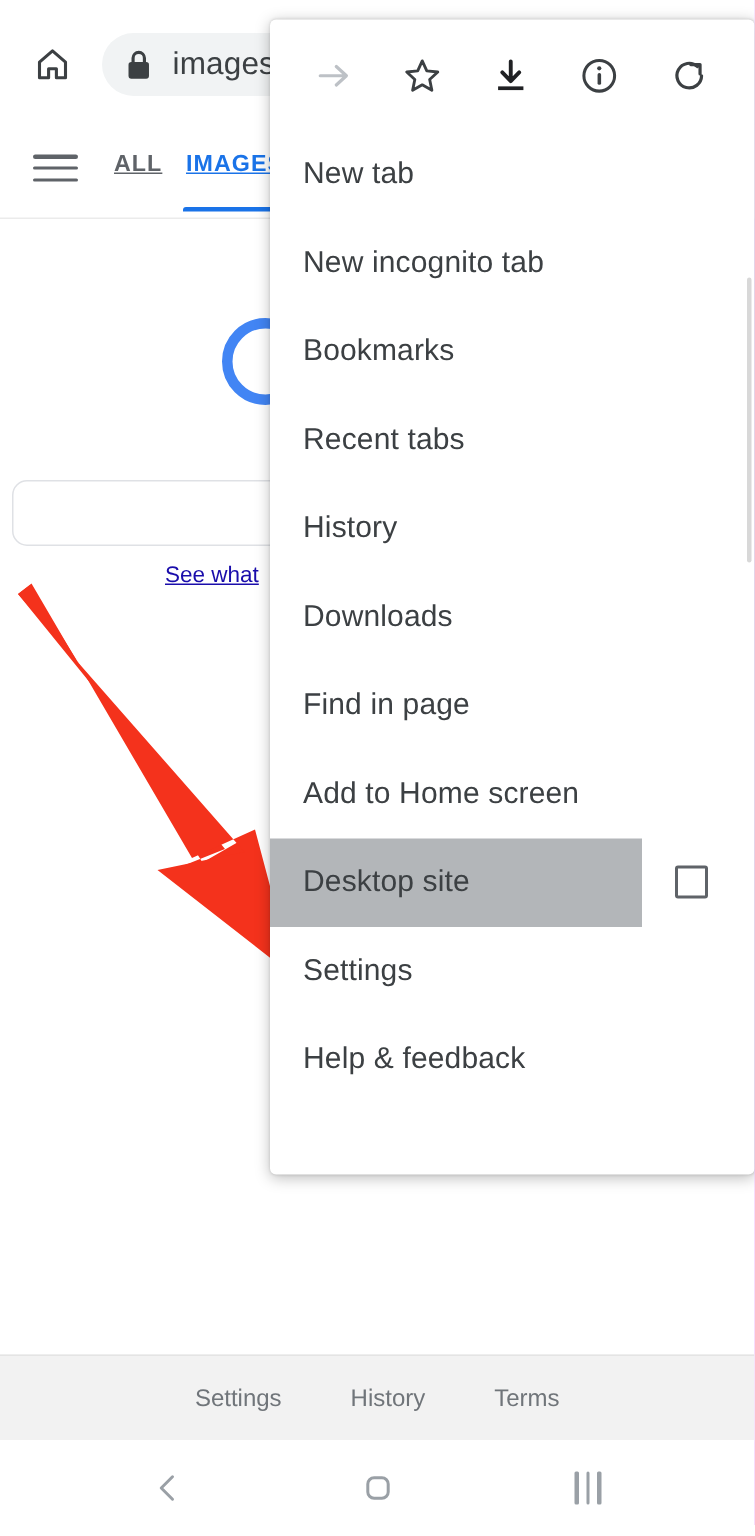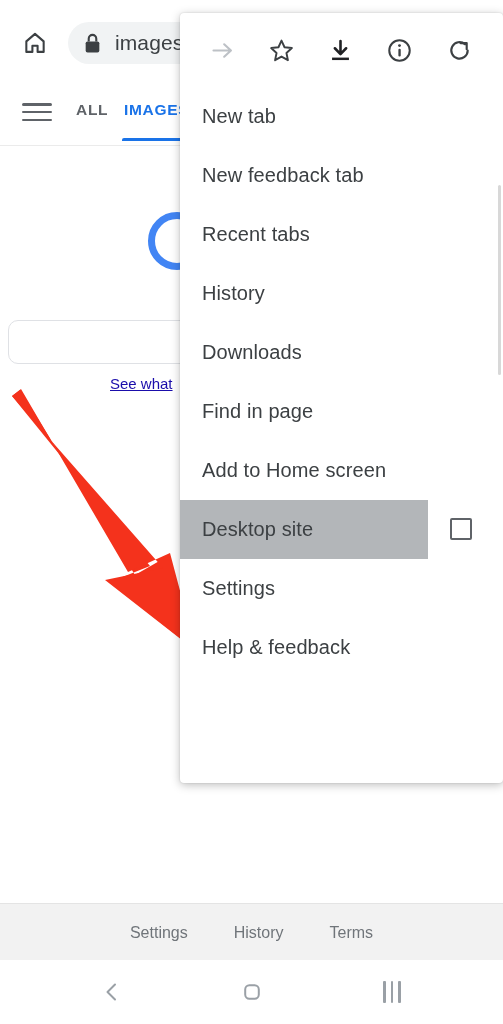--- a/index.html
+++ b/index.html
@@ -96,20 +96,21 @@
     background: #5f6368;
     border-radius: 2px;
   }
   .nav-tab {
     position: absolute;
     top: 18px;
     font-size: 15.5px;
     font-weight: bold;
     letter-spacing: .7px;
     color: #5f6368;
+    text-decoration: underline;
   }
   .nav-tab.active { color: #1a73e8; }
   #tab-all  { left: 76px; }
   #tab-images { left: 124px; }
   #tab-underline {
     position: absolute;
     left: 122px;
     top: 55px;
     width: 70px;
     height: 3px;
@@ -358,21 +359,24 @@
           <path d="M12.9 5.4 L18.4 5.4 L18.4 10.9" stroke="#3c4043" stroke-width="1.9" stroke-linecap="round" stroke-linejoin="round" fill="none"></path>
         </svg>
       </div>
     </div>
 
     <ul class="menu-list">
       <li class="menu-item">
         <span class="menu-item-label">New tab</span>
       </li>
       <li class="menu-item">
-        <span class="menu-item-label">New feedback tab</span>
+        <span class="menu-item-label">New incognito tab</span>
+      </li>
+      <li class="menu-item">
+        <span class="menu-item-label">Bookmarks</span>
       </li>
       <li class="menu-item">
         <span class="menu-item-label">Recent tabs</span>
       </li>
       <li class="menu-item">
         <span class="menu-item-label">History</span>
       </li>
       <li class="menu-item">
         <span class="menu-item-label">Downloads</span>
       </li>

